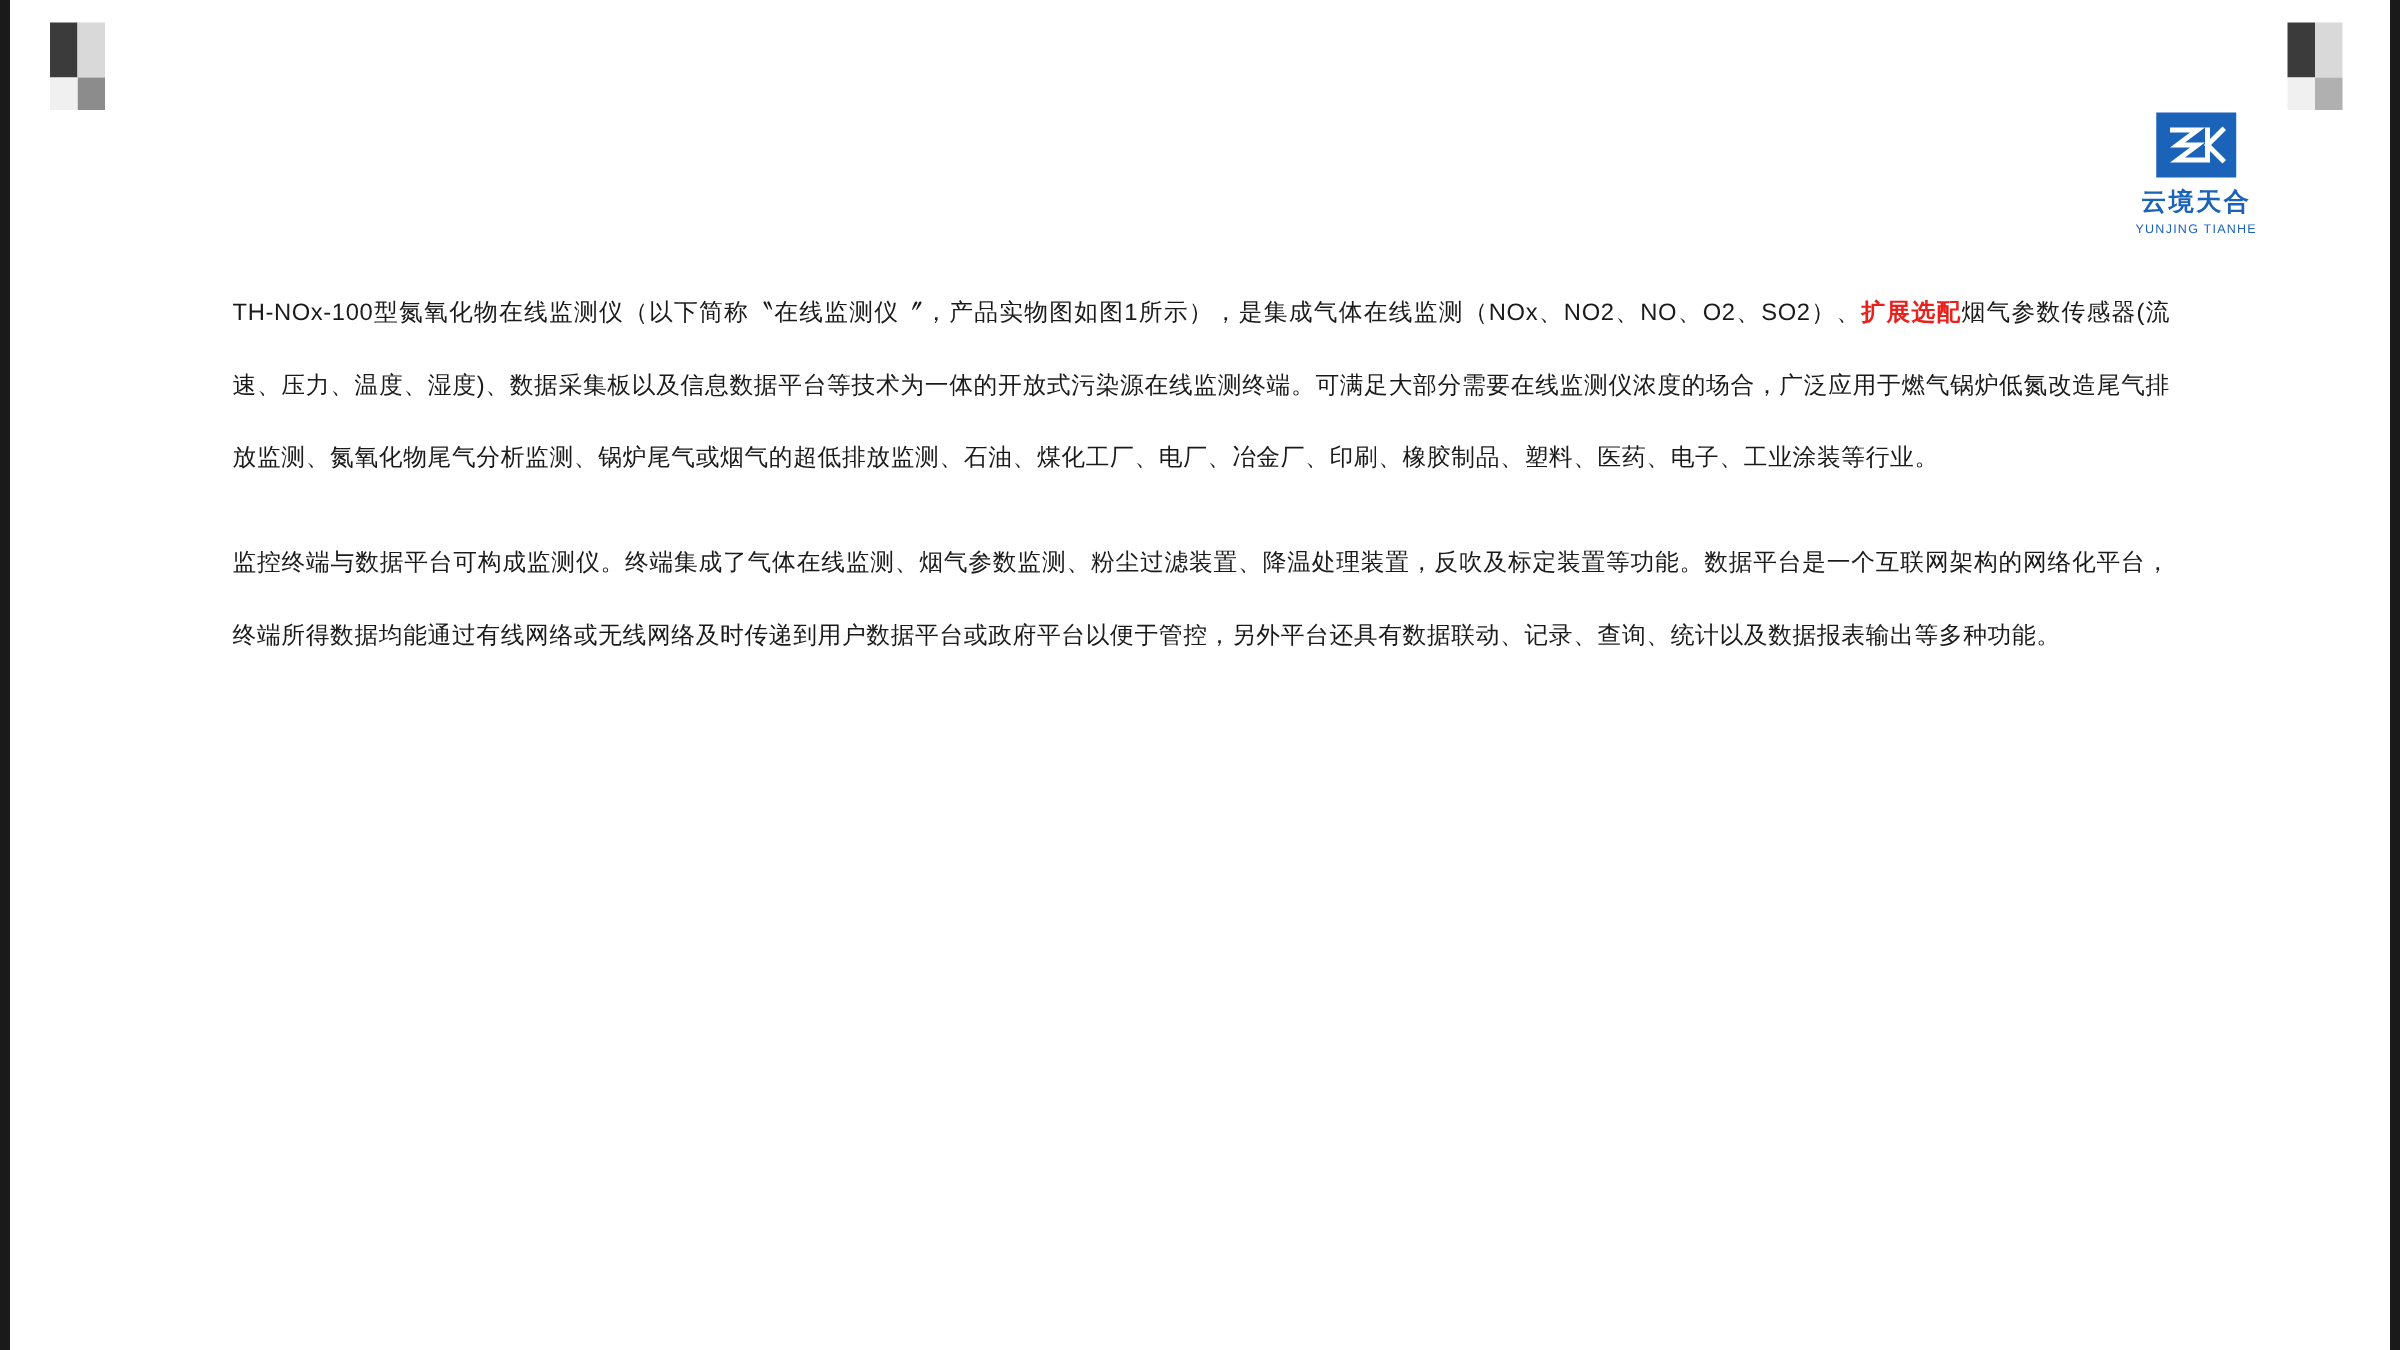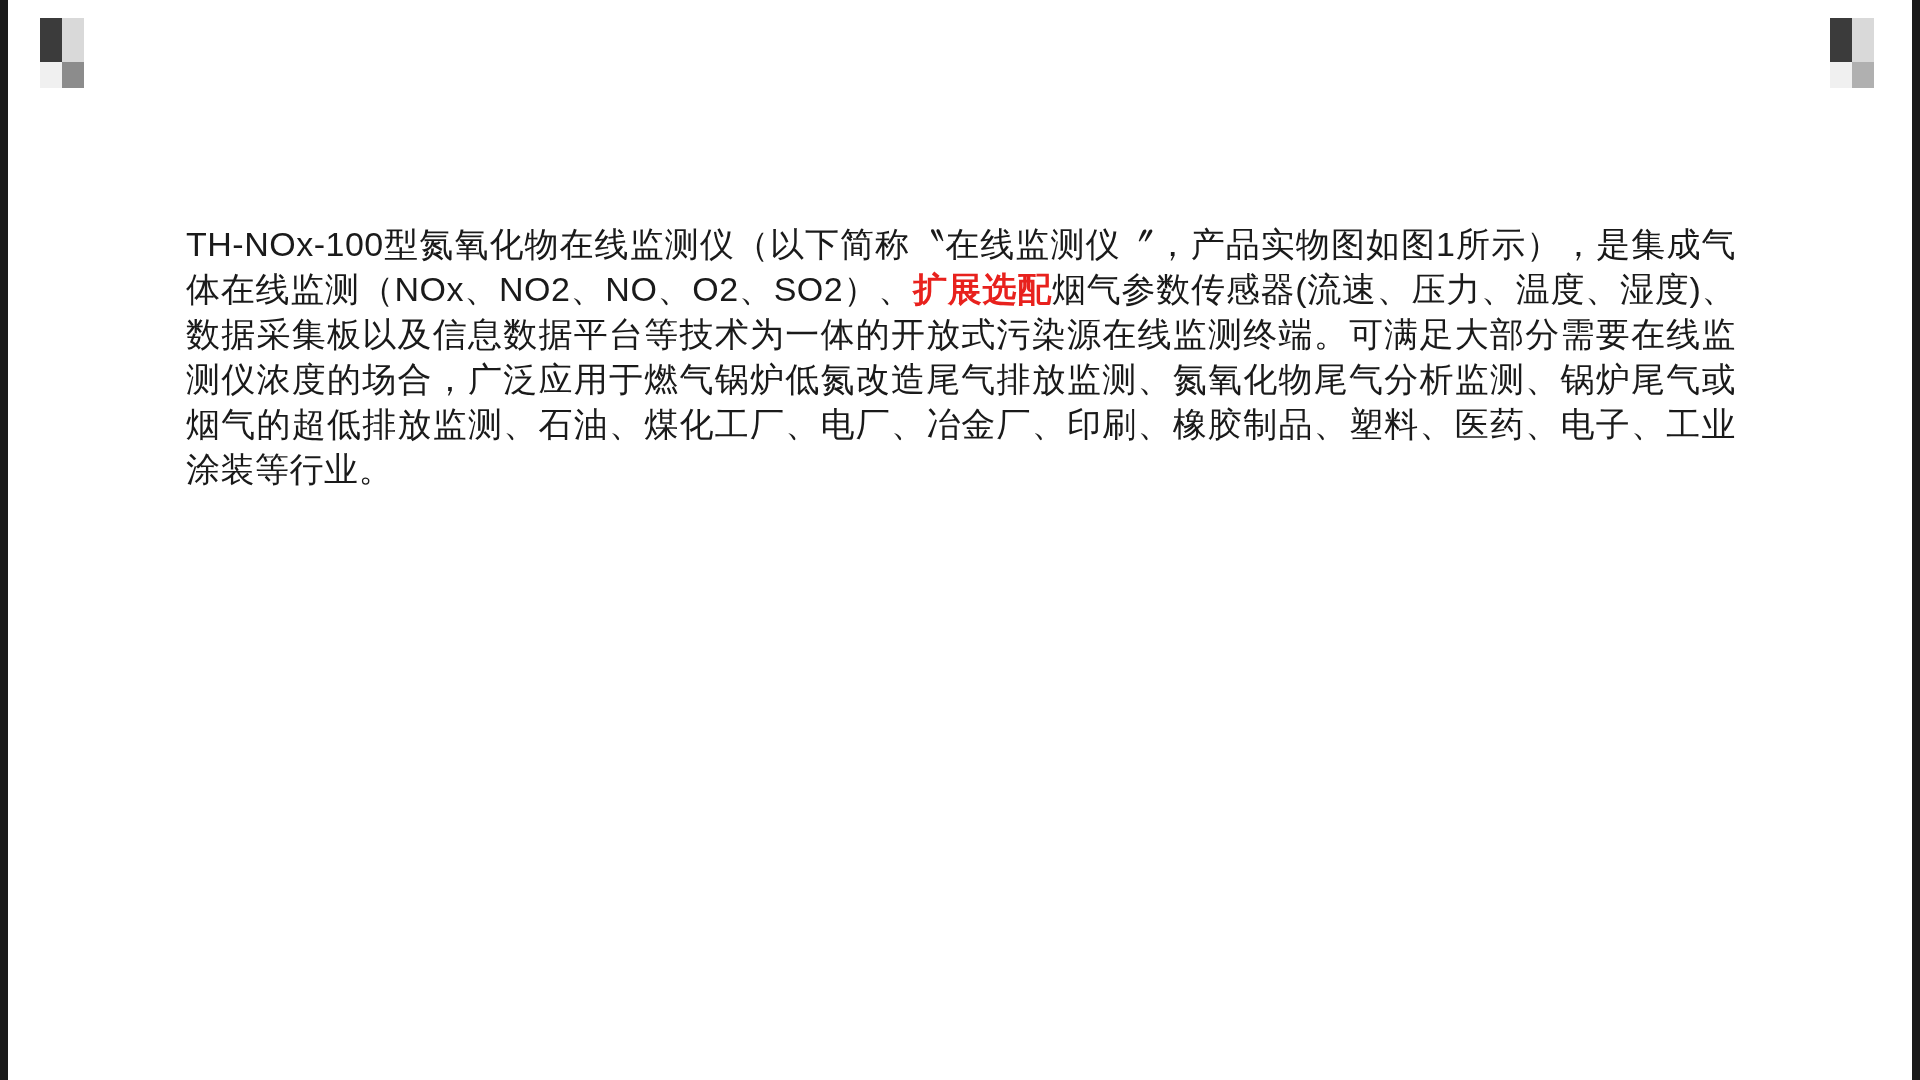--- a/index.html
+++ b/index.html
@@ -143,22 +143,22 @@
 
   
   .body-text {
     position: absolute;
     left: 186px;
     top: 222px;
     width: 1550px;
     color: #1a1a1a;
   }
   .para {
-    font-size: 34px;
-    line-height: 45px;
+    font-size: 19px;
+    line-height: 58px;
     letter-spacing: 0.5px;
     margin: 0 0 26px 0;
     text-align: justify;
   }
   .para:last-child { margin-bottom: 0; }
   .hl-red {
     color: #e8211d;
     font-weight: bold;
   }
 </style>
@@ -177,19 +177,30 @@
     <div class="sq sq4"></div>
   </div>
 
   <div class="deco deco-right">
     <div class="sq sq1"></div>
     <div class="sq sq2"></div>
     <div class="sq sq3"></div>
     <div class="sq sq4"></div>
   </div>
 
+  <div class="logo">
+    <div class="logo-mark">
+      <svg width="50" height="36" viewBox="0 0 50 36" aria-hidden="true">
+        <path d="M6 6 H26 L10 18 H26 L10 30 H30" stroke="#ffffff" stroke-width="4" fill="none" stroke-linecap="square"></path>
+        <path d="M34 6 V30 M34 18 L46 6 M34 18 L46 30" stroke="#ffffff" stroke-width="4" fill="none" stroke-linecap="square"></path>
+      </svg>
+    </div>
+    <div class="logo-cn">云境天合</div>
+    <div class="logo-en">YUNJING TIANHE</div>
+  </div>
 
 
   <div class="body-text">
     <p class="para"><span>TH-NOx-100型氮氧化物在线监测仪（以下简称〝在线监测仪〞，产品实物图如图1所示），是集成气体在线监测（NOx、NO2、NO、O2、SO2）、</span><span class="hl-red">扩展选配</span><span>烟气参数传感器(流速、压力、温度、湿度)、数据采集板以及信息数据平台等技术为一体的开放式污染源在线监测终端。可满足大部分需要在线监测仪浓度的场合，广泛应用于燃气锅炉低氮改造尾气排放监测、氮氧化物尾气分析监测、锅炉尾气或烟气的超低排放监测、石油、煤化工厂、电厂、冶金厂、印刷、橡胶制品、塑料、医药、电子、工业涂装等行业。</span></p>
+    <p class="para">监控终端与数据平台可构成监测仪。终端集成了气体在线监测、烟气参数监测、粉尘过滤装置、降温处理装置，反吹及标定装置等功能。数据平台是一个互联网架构的网络化平台，终端所得数据均能通过有线网络或无线网络及时传递到用户数据平台或政府平台以便于管控，另外平台还具有数据联动、记录、查询、统计以及数据报表输出等多种功能。</p>
   </div>
 
 </div>
 
 </body></html>

